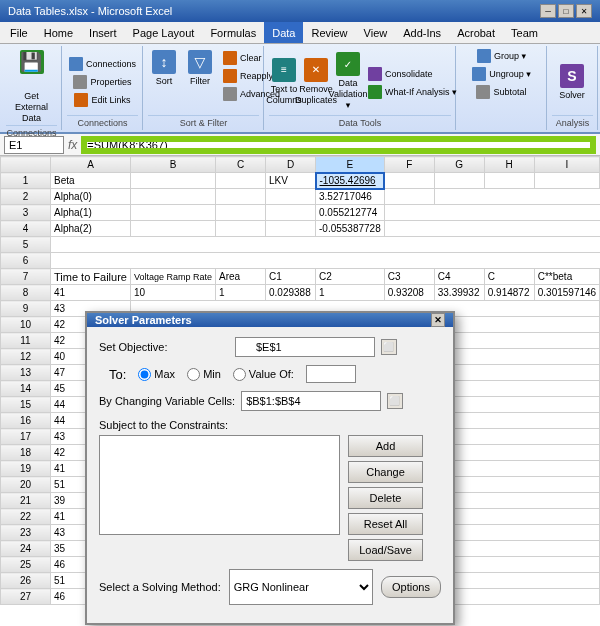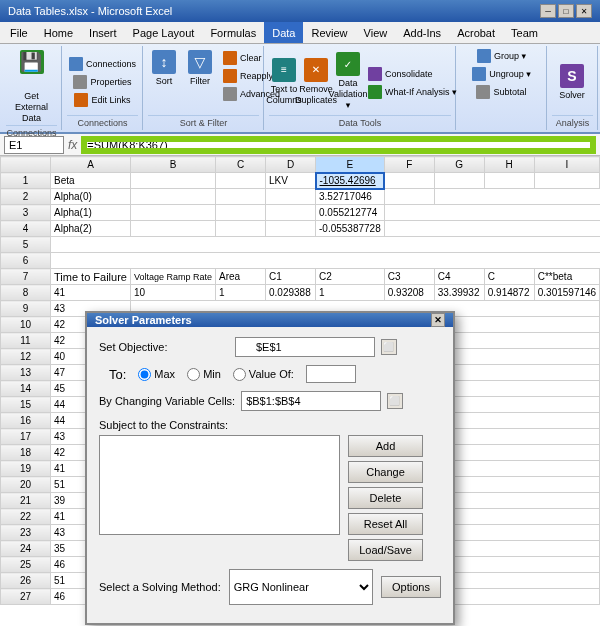--- a/index.html
+++ b/index.html
@@ -684,21 +684,21 @@
           </div>
 
 
           <div class="select-method-row">
             <span style="white-space:nowrap;font-size:11px;">Select a Solving Method:</span>
             <select class="method-select">
               <option>GRG Nonlinear</option>
               <option>Simplex LP</option>
               <option>Evolutionary</option>
             </select>
-            <button class="dialog-btn" style="width:60px;">Options</button>
+            <button class="dialog-btn" style="width:60px;border-radius:9px;">Options</button>
           </div>
 
         </div>
 
       </div>
     </div>
   </div>
 </div>
 
 </body></html>

